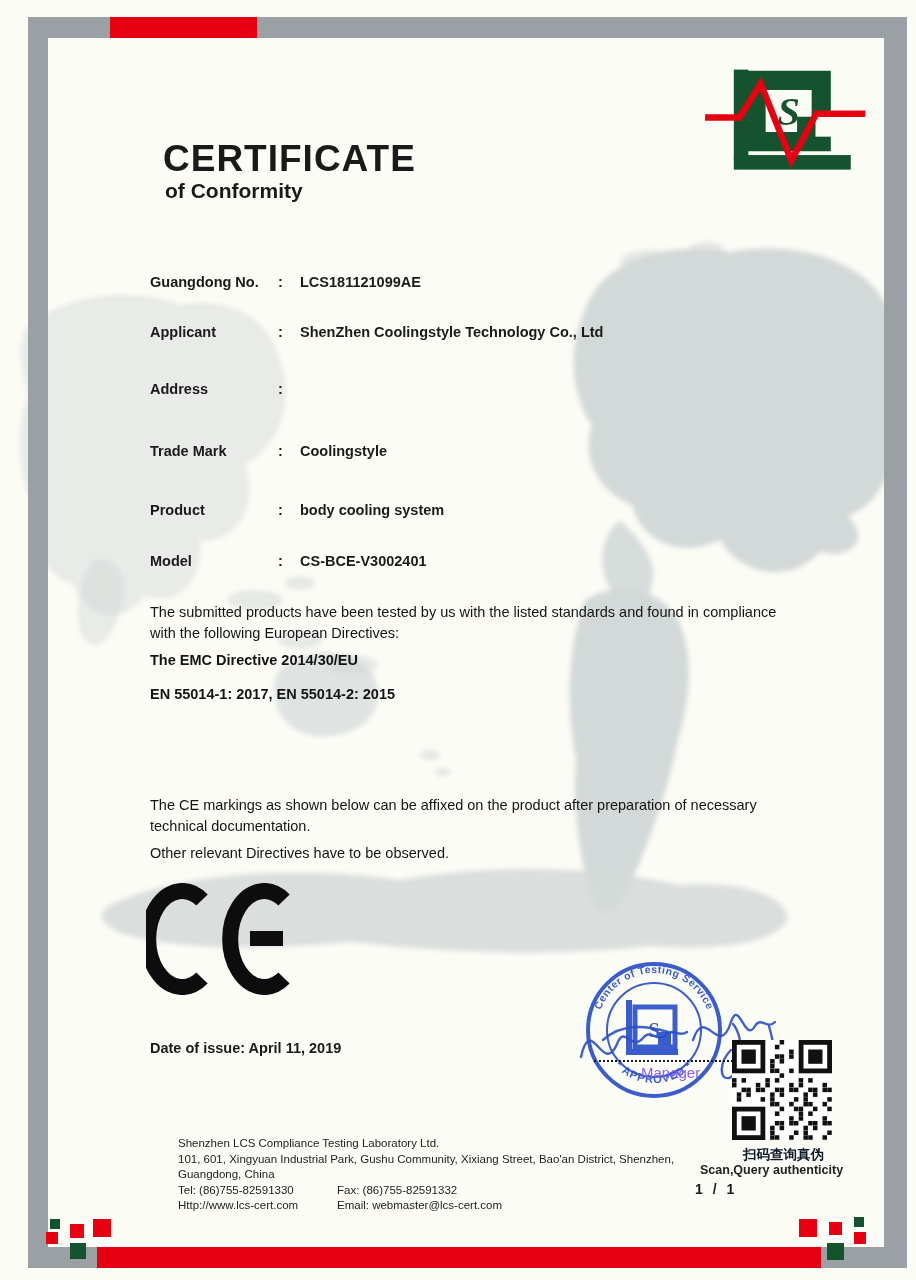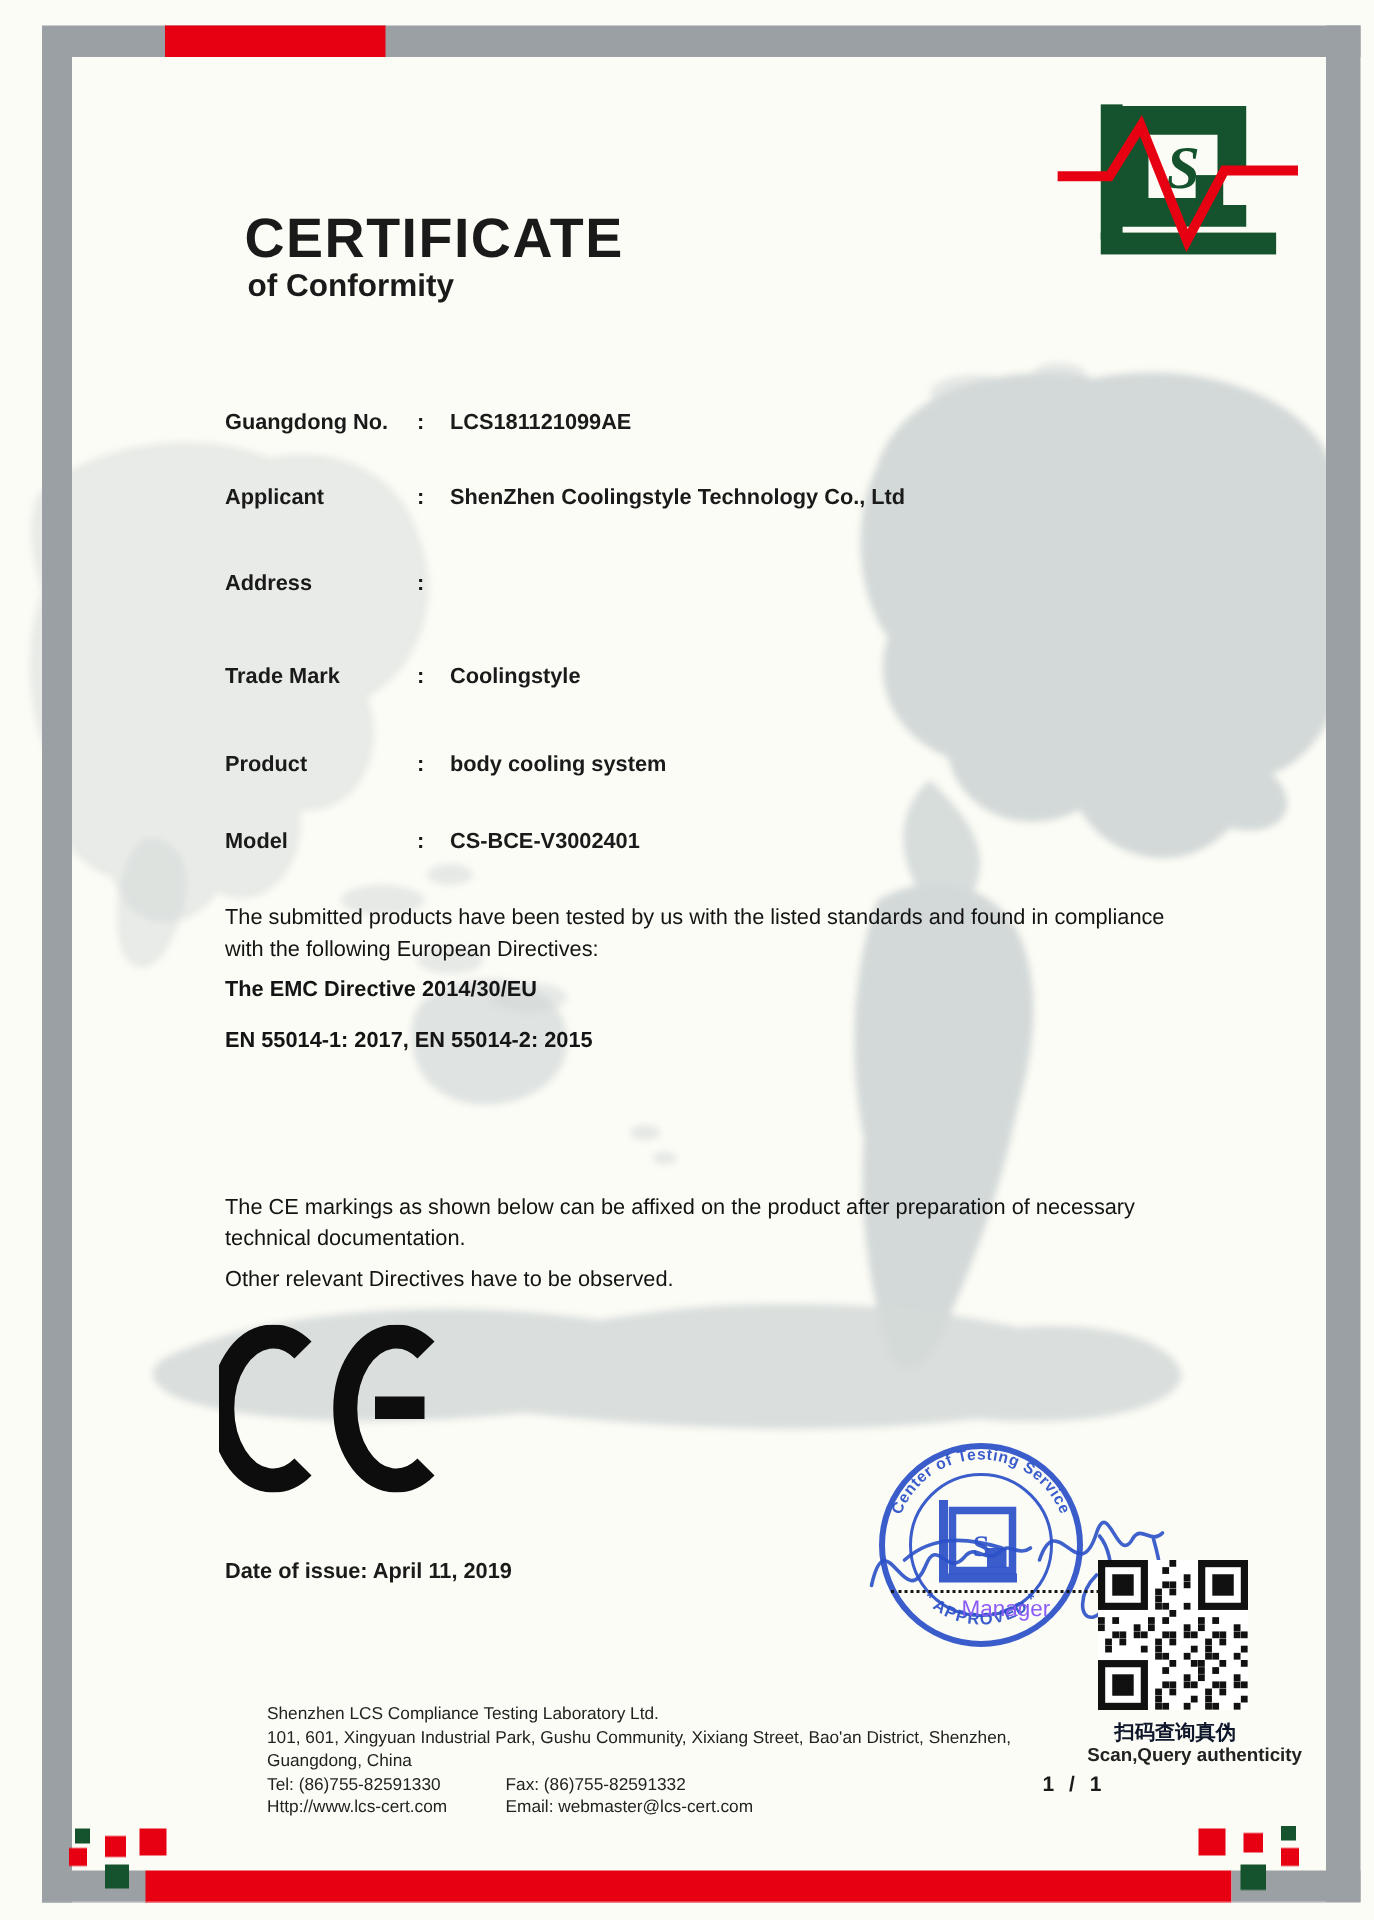--- a/index.html
+++ b/index.html
@@ -25,21 +25,21 @@
   .para{position:absolute;left:150px;font-size:14.5px;line-height:21px;color:#141414;}
   .bold{font-weight:bold;}
   .date-line{position:absolute;left:150px;top:1040px;font-size:14.5px;font-weight:bold;}
   .manager{position:absolute;left:641px;top:1064px;font-size:15px;color:#8b5cf6;}
   .dotline{position:absolute;left:594px;top:1047px;width:143px;height:13px;border-bottom:2px dotted #151515;}
   
   .footer{position:absolute;left:164px;top:1136px;font-size:11.5px;line-height:15.5px;color:#222;margin-left:14px;}
   .footer .cols{display:flex;}
   .footer .c1{width:159px;flex:none;}
   .qr-cap-zh{position:absolute;left:716px;top:1146px;width:135px;text-align:center;font-size:13.5px;font-weight:bold;color:#0f172a;}
-  .qr-cap-en{position:absolute;left:700px;top:1163px;width:168px;text-align:right;font-size:12.5px;font-weight:bold;color:#222;}
+  .qr-cap-en{position:absolute;left:700px;top:1163px;width:168px;text-align:left;font-size:12.5px;font-weight:bold;color:#222;}
   .page-no{position:absolute;left:695px;top:1181px;font-size:14px;font-weight:bold;letter-spacing:3px;}
 </style>
 </head>
 <body>
 
 <div class="page">
 
   <svg id="map" viewBox="0 0 916 1280" aria-hidden="true">
     <defs>
         <filter id="soft">

